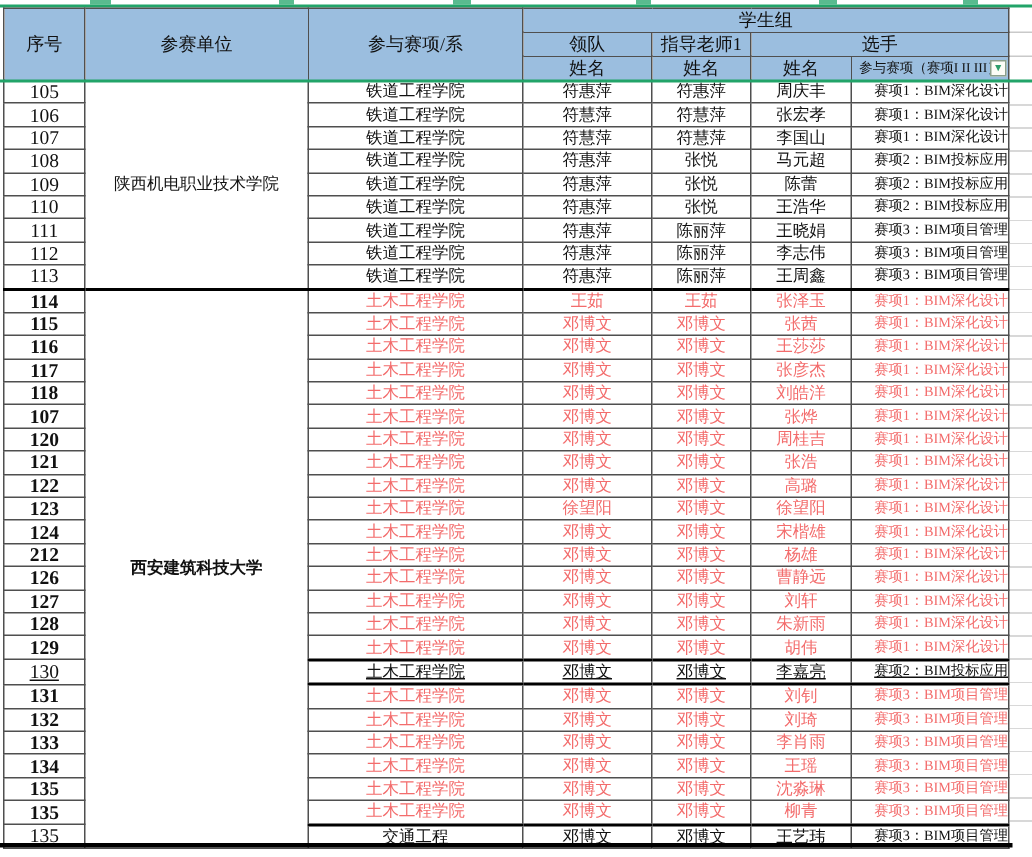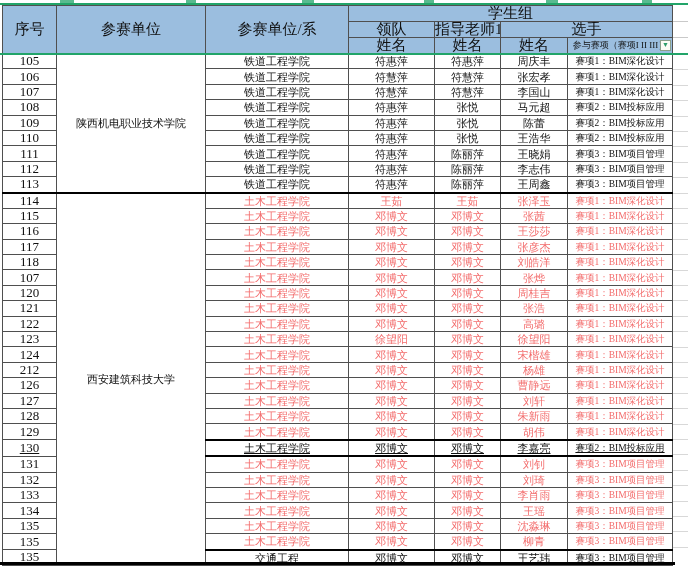--- a/index.html
+++ b/index.html
@@ -22,30 +22,30 @@
     position:absolute;left:2px;top:5px;width:670px;
     border-collapse:collapse;table-layout:fixed;z-index:2;
   }
   th,td{
     border:1px solid var(--grid);
     padding:0;text-align:center;vertical-align:middle;
     overflow:hidden;white-space:nowrap;color:#111;
   }
   thead th{
     background:var(--header-bg);
-    font-weight:normal;font-size:15px;height:15px;line-height:15px;
+    font-weight:normal;font-size:12px;height:15px;line-height:15px;
     position:relative;
   }
   thead th.h-event{font-size:9px;}
   tbody td{font-size:11px;height:14.4px;line-height:14px;background:#fff;}
   td.c-no{font-size:13px;}
   td.c-unit{font-size:11px;}
-  td.c-event{font-size:9.5px;}
+  td.c-event{font-size:9.5px;text-align:right;}
   tr.red td{color:var(--red);}
-  tr.red td.c-no, tr.red td.c-unit{color:#111;}
+  tr.red td.c-no, tr.red td.c-unit{color:#111;font-weight:bold;}
   tr.sec-start td{border-top:2px solid var(--thick);}
   tr.boxed td{border-top:2px solid var(--thick);border-bottom:2px solid var(--thick);text-decoration:underline;}
   tr.boxed td.c-no{border-top:1px solid var(--grid);border-bottom:1px solid var(--grid);}
   tr.thick-top td{border-top:2px solid var(--thick);}
   tr.thick-top td.c-no{border-top:1px solid var(--grid);}
   .filter-btn{
     position:absolute;right:1px;top:2px;width:11px;height:11px;
     background:#fdfdf6;border:1px solid #8ca08c;box-sizing:border-box;
     display:flex;align-items:center;justify-content:center;cursor:pointer;
   }
@@ -77,21 +77,21 @@
       <col style="width:143px">
     <col style="width:86px">
       <col style="width:66px">
       <col style="width:67px">
       <col style="width:105px">
   </colgroup>
   <thead>
     <tr>
       <th rowspan="3">序号</th>
       <th rowspan="3">参赛单位</th>
-      <th rowspan="3">参赛单位/系</th>
+      <th rowspan="3">参与赛项/系</th>
       <th colspan="4">学生组</th>
     </tr>
     <tr>
       <th>领队</th>
       <th>指导老师1</th>
       <th colspan="2">选手</th>
     </tr>
     <tr>
       <th>姓名</th>
       <th>姓名</th>

